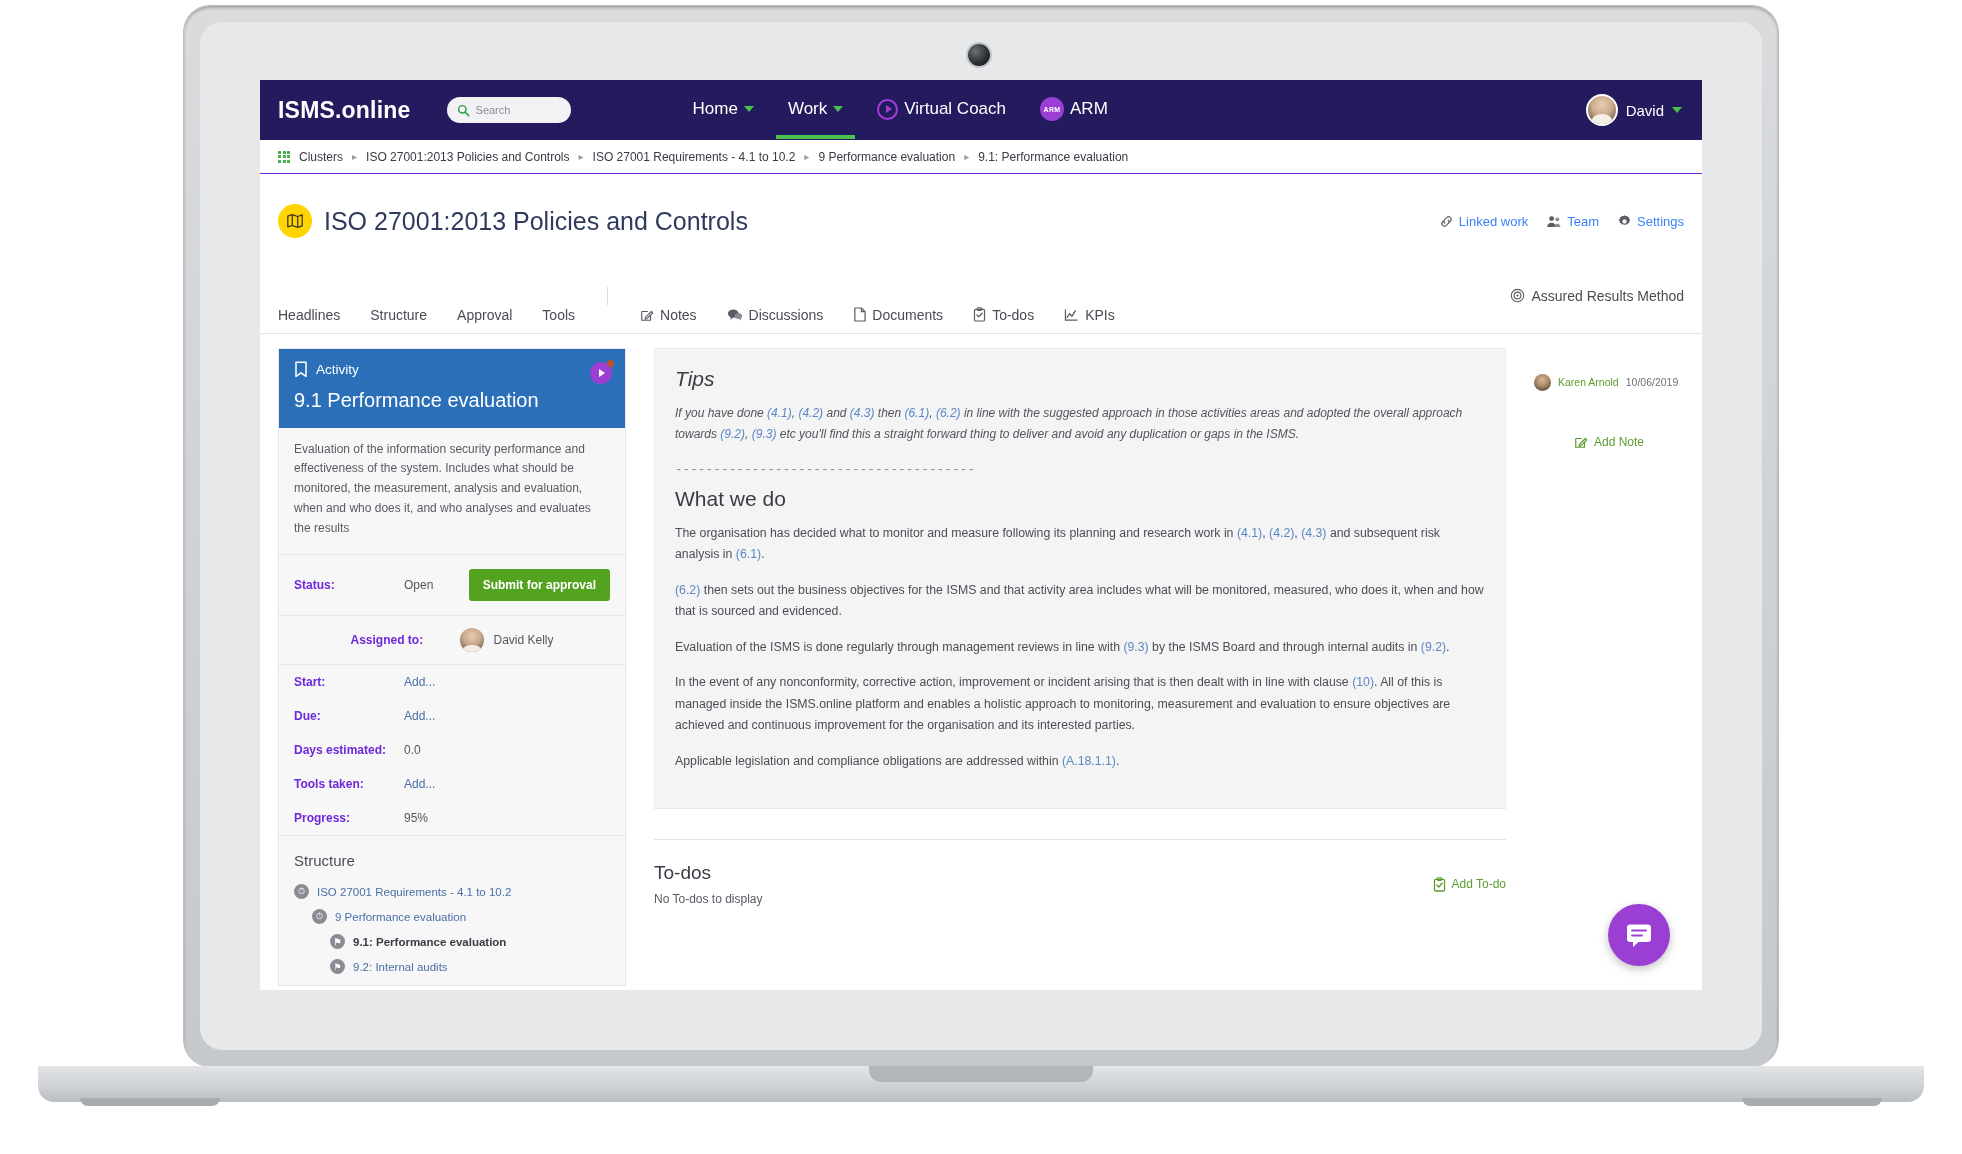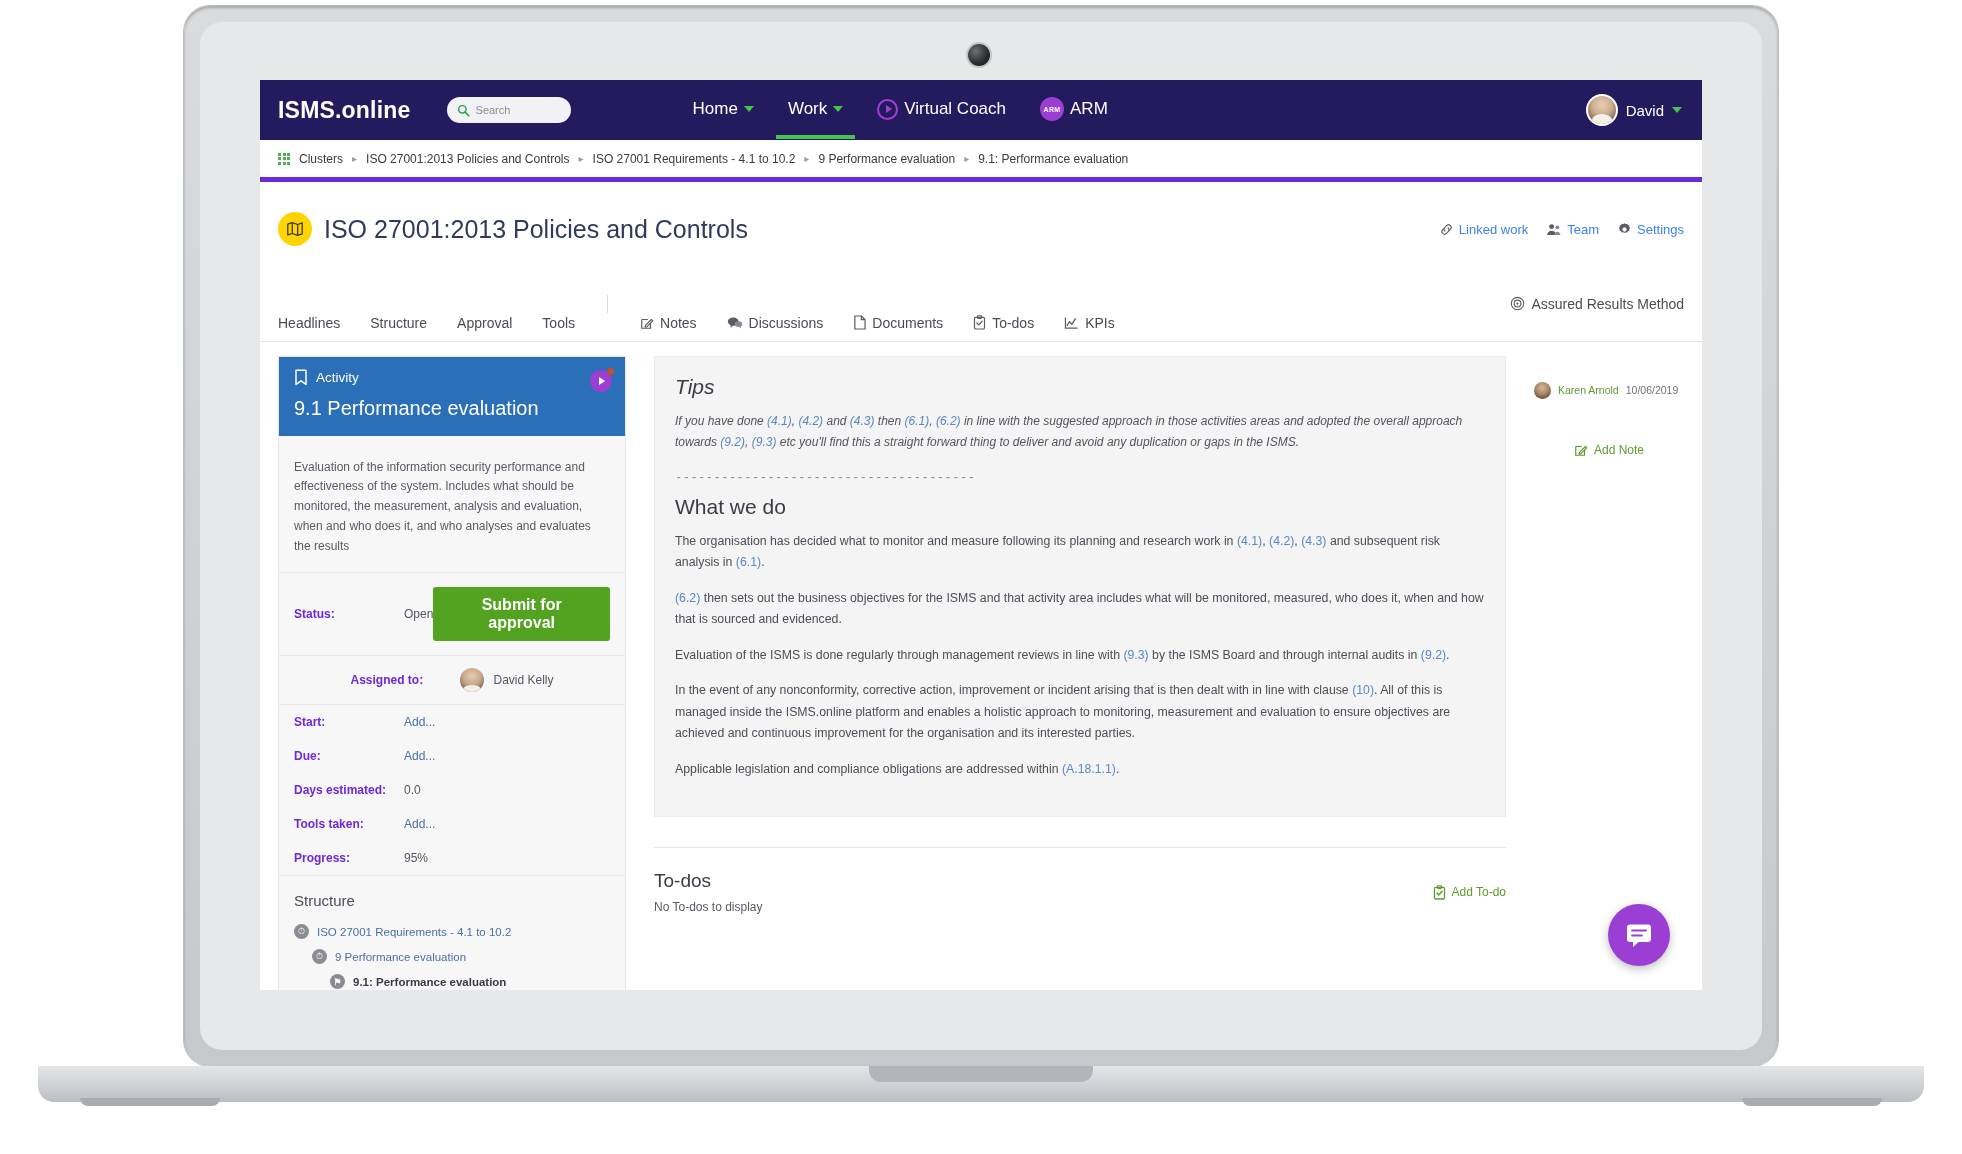--- a/index.html
+++ b/index.html
@@ -91,23 +91,23 @@
   .avatar {
     width:32px;height:32px;border-radius:50%;
     background:radial-gradient(circle at 50% 32%, #e8cdb4 0%, #cdad8e 42%, #8c7563 70%, #5e5044 100%);
     border:2px solid #fff; overflow:hidden; position:relative;
   }
   .avatar::after{content:"";position:absolute;left:4px;bottom:-2px;right:4px;height:12px;border-radius:50% 50% 0 0;background:#f4f0e6;}
   .user-name { color:#fff; font-size:15px; }
 
   
   .breadcrumb {
-    height:42px; display:flex; align-items:center; gap:9px;
+    height:34px; display:flex; align-items:center; gap:9px;
     padding:0 18px; font-size:12px; color:#4a4a52; background:#fff;
-    border-bottom:5px solid #6d28d9;
+    border-bottom:1px solid #6d28d9;
   }
   .bc-grid { display:grid; grid-template-columns:repeat(3,3px); gap:1.5px; }
   .bc-grid i { width:3px;height:3px;background:#4caf50;display:block; }
   .bc-link { color:#3a3a44; cursor:pointer; white-space:nowrap; }
   .bc-sep { color:#9a9aa2; font-size:10px; }
 
   
   .title-row { display:flex; align-items:center; padding:16px 18px 4px; }
   .map-badge {
     width:34px;height:34px;border-radius:50%;background:#ffd400;
@@ -133,28 +133,28 @@
   .left-card { width:348px; flex:0 0 348px; background:#f7f7f8; border:1px solid #e6e7ea; }
   .activity-head { background:#2a6fb8; color:#fff; padding:12px 15px 16px; position:relative; }
   .activity-label { font-size:13.5px; display:flex; align-items:center; gap:8px; }
   .activity-title { font-size:20px; margin-top:11px; }
   .vc-badge {
     position:absolute; right:13px; top:13px; width:22px;height:22px;border-radius:50%;
     background:#9b3fd4; display:flex;align-items:center;justify-content:center;
   }
   .vc-badge::after{content:"";width:0;height:0;border-left:6px solid #fff;border-top:4px solid transparent;border-bottom:4px solid transparent;margin-left:2px;}
   .vc-badge .dot{position:absolute;right:-2px;top:-2px;width:7px;height:7px;border-radius:50%;background:#c0512f;}
-  .desc { padding:22px 15px 16px; font-size:12px; line-height:1.65; color:#5a5a64; border-bottom:1px solid #e6e7ea;}
+  .desc { padding:12px 15px 16px; font-size:12px; line-height:1.65; color:#5a5a64; border-bottom:1px solid #e6e7ea;}
   .row { display:flex; align-items:center; padding:10px 15px; font-size:12px; }
   .row .lbl { width:110px; color:#6d28d9; font-weight:bold; flex:0 0 110px;}
   .row .val { color:#55555f; }
   .row .val.link { color:#4a6fa5; cursor:pointer; }
   .status-row { border-bottom:1px solid #e6e7ea; padding:14px 15px; }
   .btn-approve {
-    margin-left:auto; background:#53a320; color:#fff; font-size:16px; font-weight:bold;
+    margin-left:auto; background:#53a320; color:#fff; font-size:12px; font-weight:bold;
     border:0; border-radius:3px; padding:9px 14px; cursor:pointer;
   }
   .assigned-row { border-bottom:1px solid #e6e7ea; padding:12px 15px;justify-content:center; }
   .sm-avatar { width:24px;height:24px;border-radius:50%;
     background:radial-gradient(circle at 50% 33%, #e5cab1 0%, #c8a88a 45%, #8a7362 72%, #5c4e43 100%);
     position:relative; overflow:hidden; margin-right:9px;}
   .sm-avatar::after{content:"";position:absolute;left:3px;bottom:-2px;right:3px;height:9px;border-radius:50% 50% 0 0;background:#f3efe4;}
   .struct-sec { border-top:1px solid #e6e7ea; padding:16px 15px 6px; }
   .struct-title { font-size:15px; color:#4d4d57; margin-bottom:10px; }
   .tree-item { display:flex; align-items:center; gap:8px; font-size:11.5px; color:#4a6fa5; padding:5px 0; cursor:pointer;}

